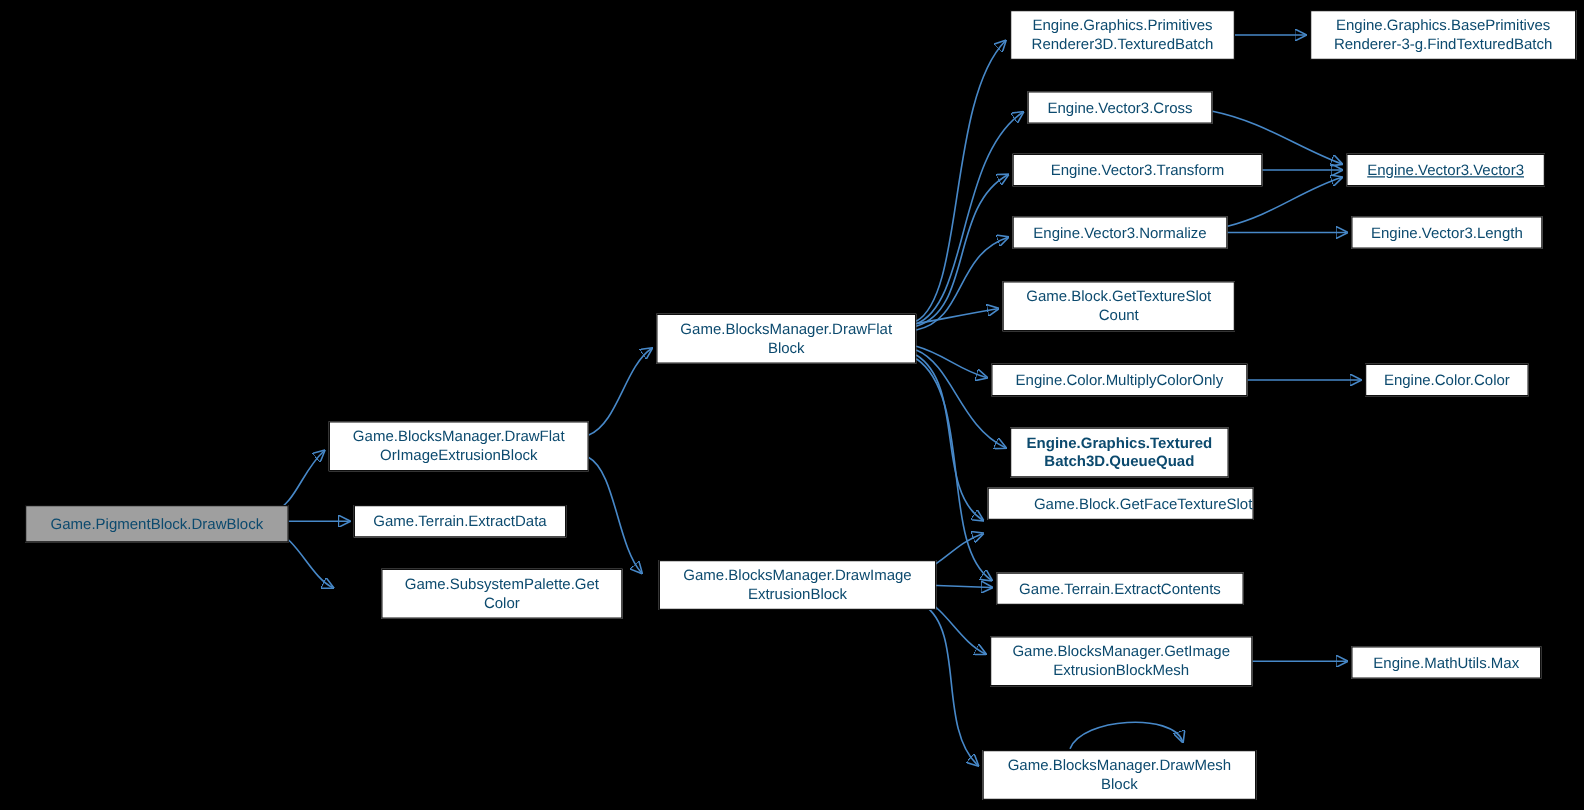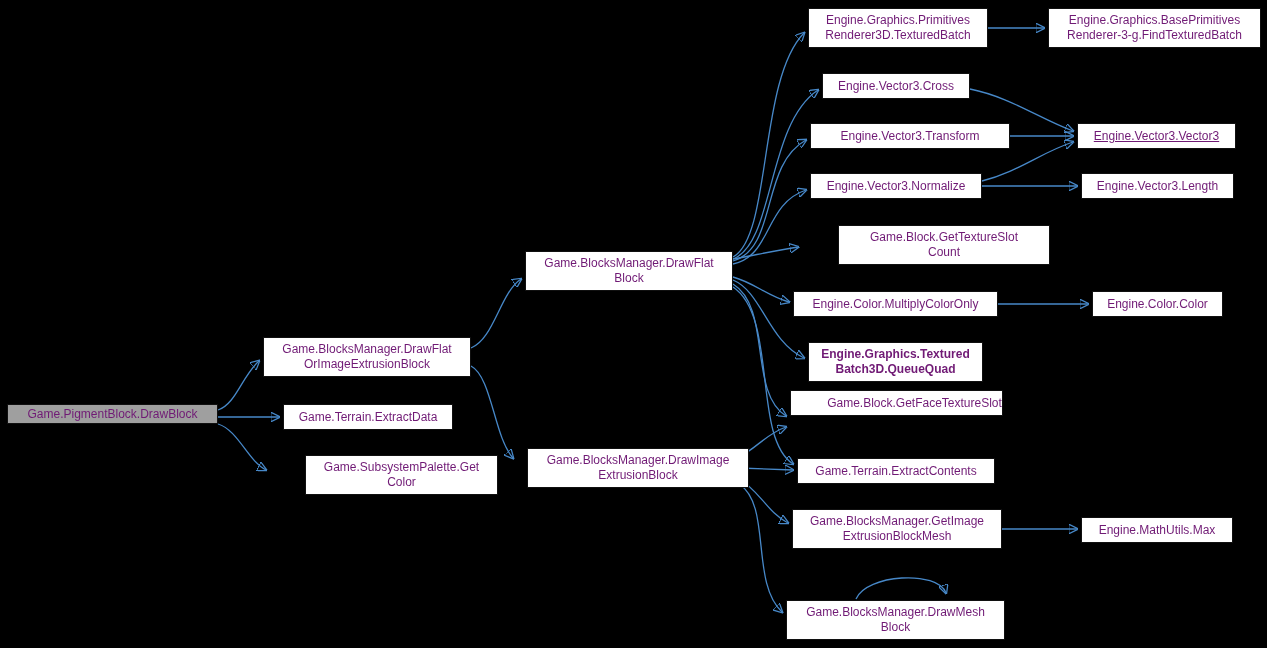--- a/index.html
+++ b/index.html
@@ -10,21 +10,21 @@
     font-family:"Liberation Sans", sans-serif;
     overflow:hidden;
   }
   .edges{position:absolute;left:0;top:0;width:1267px;height:648px;}
   .edges path{stroke:#4788c8;stroke-width:1.3;fill:none;}
   .node{
     position:absolute;
     box-sizing:border-box;
     background:#ffffff;
     border:1px solid #101010;
-    color:#701a75;
+    color:#0c4a6e;
     font-size:12px;
     line-height:15px;
     display:flex;
     align-items:center;
     justify-content:center;
     text-align:center;
     white-space:pre-line;
     cursor:pointer;
   }
   .node--highlight{background:#9f9f9f;}
@@ -61,40 +61,40 @@
     <path d="M982,186 L1077,186" marker-end="url(#arrow)"></path>
     <path d="M998,304 L1088,304" marker-end="url(#arrow)"></path>
     <path d="M739,457 C757,448 766,434 786,427" marker-end="url(#arrow)"></path>
     <path d="M739,468 L793,470" marker-end="url(#arrow)"></path>
     <path d="M739,479 C758,489 768,513 788,523" marker-end="url(#arrow)"></path>
     <path d="M739,484 C772,505 750,582 782,612" marker-end="url(#arrow)"></path>
     <path d="M1002,529 L1077,529" marker-end="url(#arrow)"></path>
     <path d="M856,599 C866,574 938,570 946,593" marker-end="url(#arrow)"></path>
   </svg>
 
-  <div class="node node--highlight" style="left:7px;top:404px;width:211px;height:20px;">Game.PigmentBlock.DrawBlock</div>
+  <div class="node node--highlight" style="left:20px;top:404px;width:211px;height:30px;">Game.PigmentBlock.DrawBlock</div>
   <div class="node" style="left:263px;top:337px;width:208px;height:40px;">Game.BlocksManager.DrawFlat
 OrImageExtrusionBlock</div>
   <div class="node" style="left:283px;top:404px;width:170px;height:26px;">Game.Terrain.ExtractData</div>
   <div class="node" style="left:270px;top:455px;width:193px;height:40px;margin-left:35px;">Game.SubsystemPalette.Get
 Color</div>
   <div class="node" style="left:525px;top:251px;width:208px;height:40px;">Game.BlocksManager.DrawFlat
 Block</div>
   <div class="node" style="left:527px;top:448px;width:222px;height:40px;">Game.BlocksManager.DrawImage
 ExtrusionBlock</div>
   <div class="node" style="left:808px;top:8px;width:180px;height:40px;">Engine.Graphics.Primitives
 Renderer3D.TexturedBatch</div>
   <div class="node" style="left:1048px;top:8px;width:213px;height:40px;">Engine.Graphics.BasePrimitives
 Renderer-3-g.FindTexturedBatch</div>
   <div class="node" style="left:822px;top:73px;width:148px;height:26px;">Engine.Vector3.Cross</div>
   <div class="node" style="left:810px;top:123px;width:200px;height:26px;">Engine.Vector3.Transform</div>
   <div class="node" style="left:1077px;top:123px;width:159px;height:26px;text-decoration:underline;">Engine.Vector3.Vector3</div>
   <div class="node" style="left:810px;top:173px;width:172px;height:26px;">Engine.Vector3.Normalize</div>
   <div class="node" style="left:1081px;top:173px;width:153px;height:26px;">Engine.Vector3.Length</div>
-  <div class="node" style="left:802px;top:225px;width:212px;height:40px;margin-left:36px;">Game.Block.GetTextureSlot
+  <div class="node" style="left:802px;top:225px;width:186px;height:40px;">Game.Block.GetTextureSlot
 Count</div>
   <div class="node" style="left:793px;top:291px;width:205px;height:26px;">Engine.Color.MultiplyColorOnly</div>
   <div class="node" style="left:1092px;top:291px;width:131px;height:26px;">Engine.Color.Color</div>
   <div class="node" style="left:808px;top:342px;width:175px;height:40px;font-weight:bold;">Engine.Graphics.Textured
 Batch3D.QueueQuad</div>
   <div class="node" style="left:790px;top:390px;width:213px;height:26px;padding-left:36px;">Game.Block.GetFaceTextureSlot</div>
   <div class="node" style="left:792px;top:509px;width:210px;height:40px;">Game.BlocksManager.GetImage
 ExtrusionBlockMesh</div>
   <div class="node" style="left:797px;top:458px;width:198px;height:26px;">Game.Terrain.ExtractContents</div>
   <div class="node" style="left:1081px;top:517px;width:152px;height:26px;">Engine.MathUtils.Max</div>

